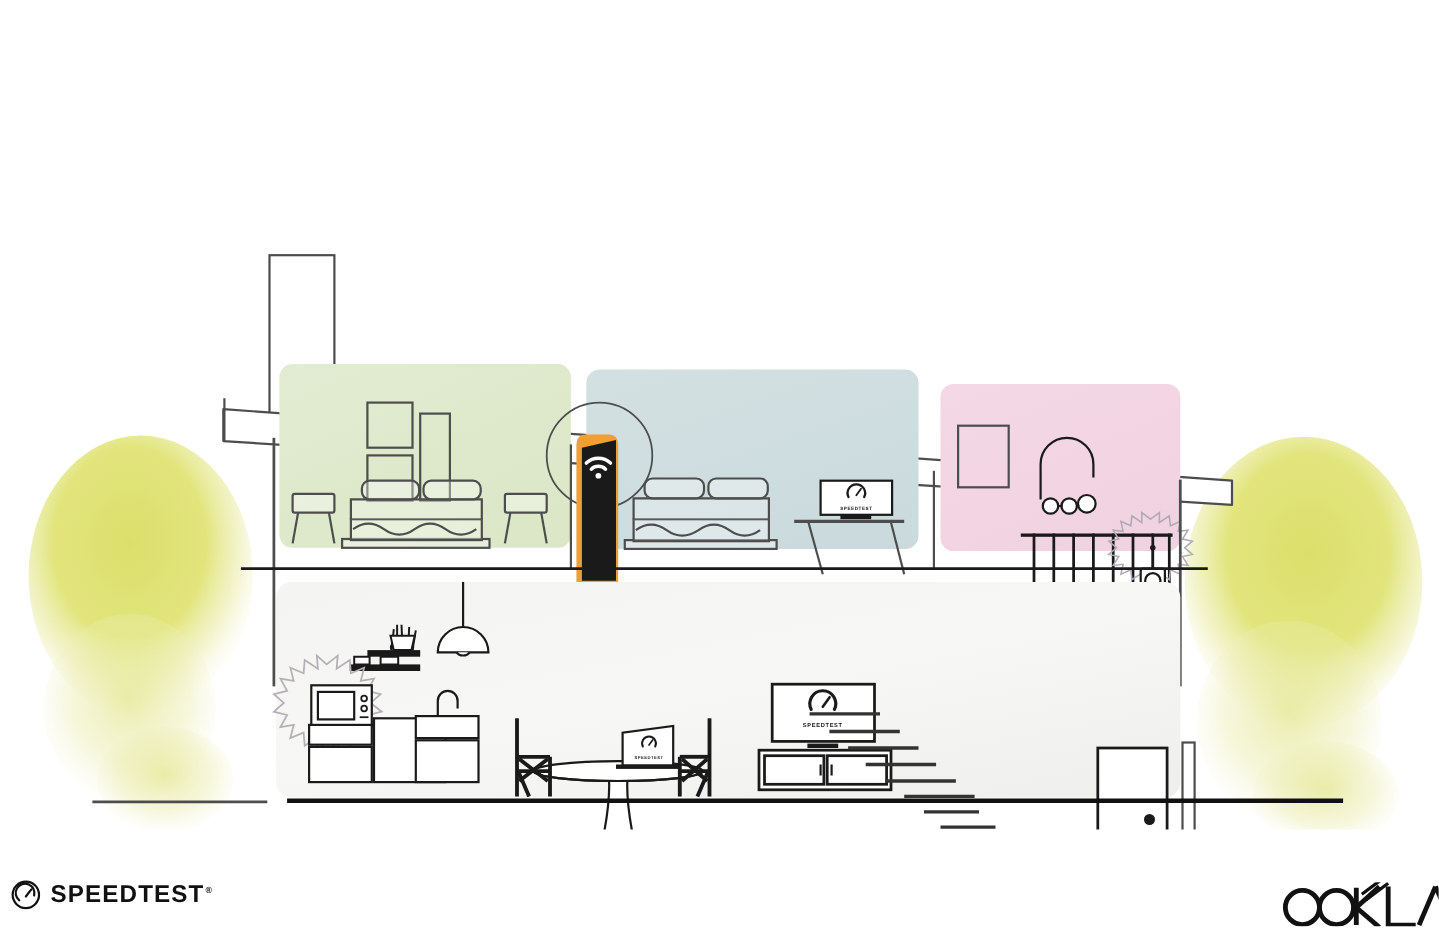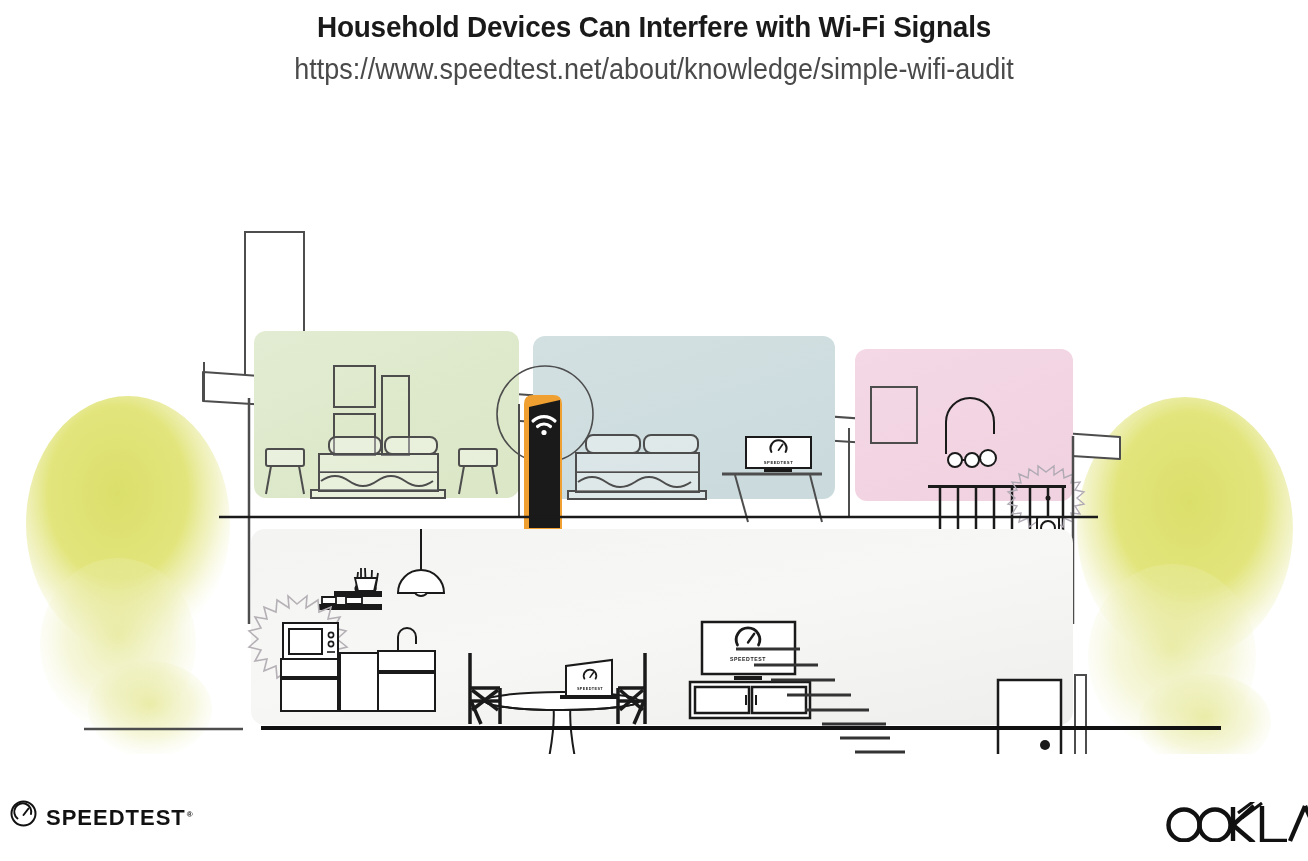--- a/index.html
+++ b/index.html
@@ -59,21 +59,21 @@
   #footer {
     position: absolute;
     left: 0; top: 782px;
     width: 1308px;
     height: 79px;
   }
   #speedtest-logo {
     position: absolute;
     left: 10px; top: 18px;
     display: flex;
-    align-items: flex-end;
+    align-items: flex-start;
     gap: 9px;
   }
   #speedtest-wordmark {
     font-family: "Liberation Sans", sans-serif;
     font-weight: bold;
     font-size: 22px;
     letter-spacing: 1.0px;
     color: #111111;
   }
   #speedtest-tm {
@@ -87,24 +87,20 @@
     right: -6px; top: 20px;
     display: flex;
     align-items: baseline;
   }
 </style>
 </head>
 <body>
 
 <div id="page">
 
-  <div id="header">
-    <h1 id="title">Household Devices Can Interfere with Wi-Fi Signals</h1>
-    <div id="subtitle">https://www.speedtest.net/about/knowledge/simple-wifi-audit</div>
-  </div>
 
   <div id="illustration">
   <svg width="1308" height="650" viewBox="0 0 1308 650" xmlns="http://www.w3.org/2000/svg">
     <defs>
       <radialGradient id="foliageGradL" cx="45%" cy="38%" r="62%">
         <stop offset="0%" stop-color="#d9dd62" stop-opacity="0.95"></stop>
         <stop offset="55%" stop-color="#dde065" stop-opacity="0.85"></stop>
         <stop offset="78%" stop-color="#e6e893" stop-opacity="0.50"></stop>
         <stop offset="100%" stop-color="#f2f3c8" stop-opacity="0"></stop>
       </radialGradient>

